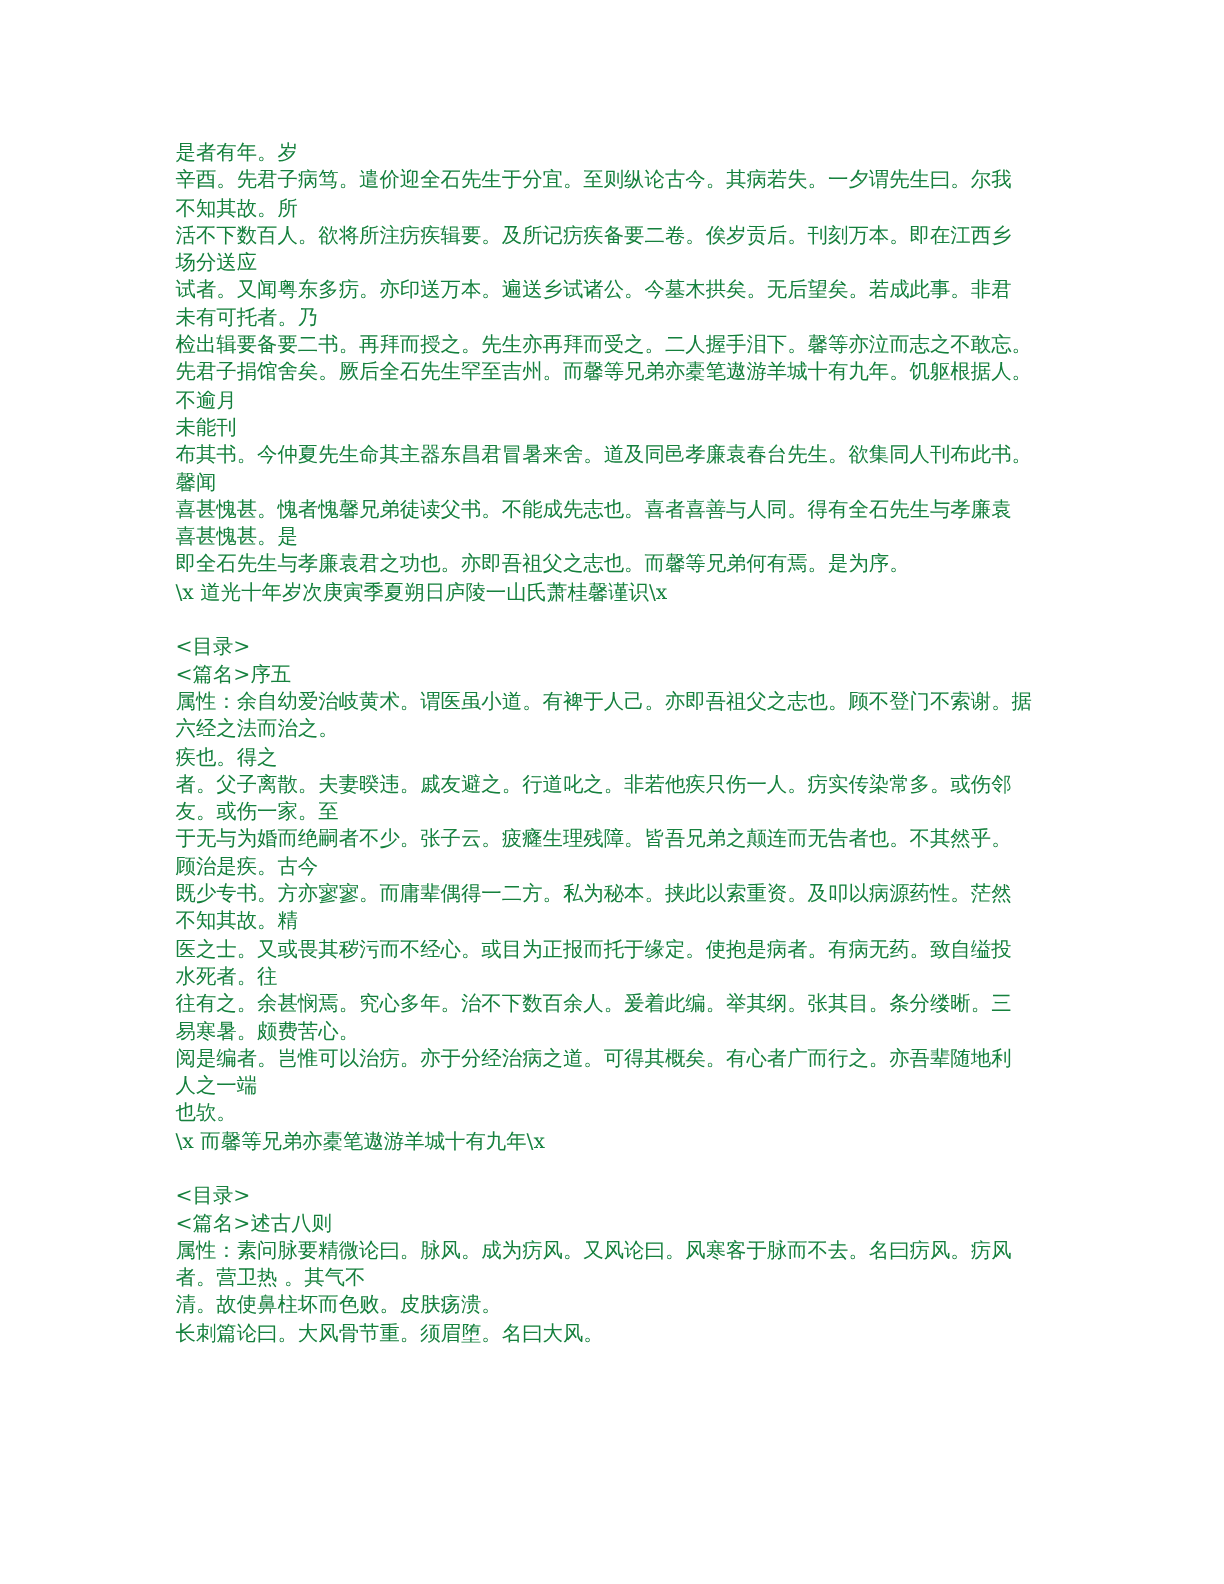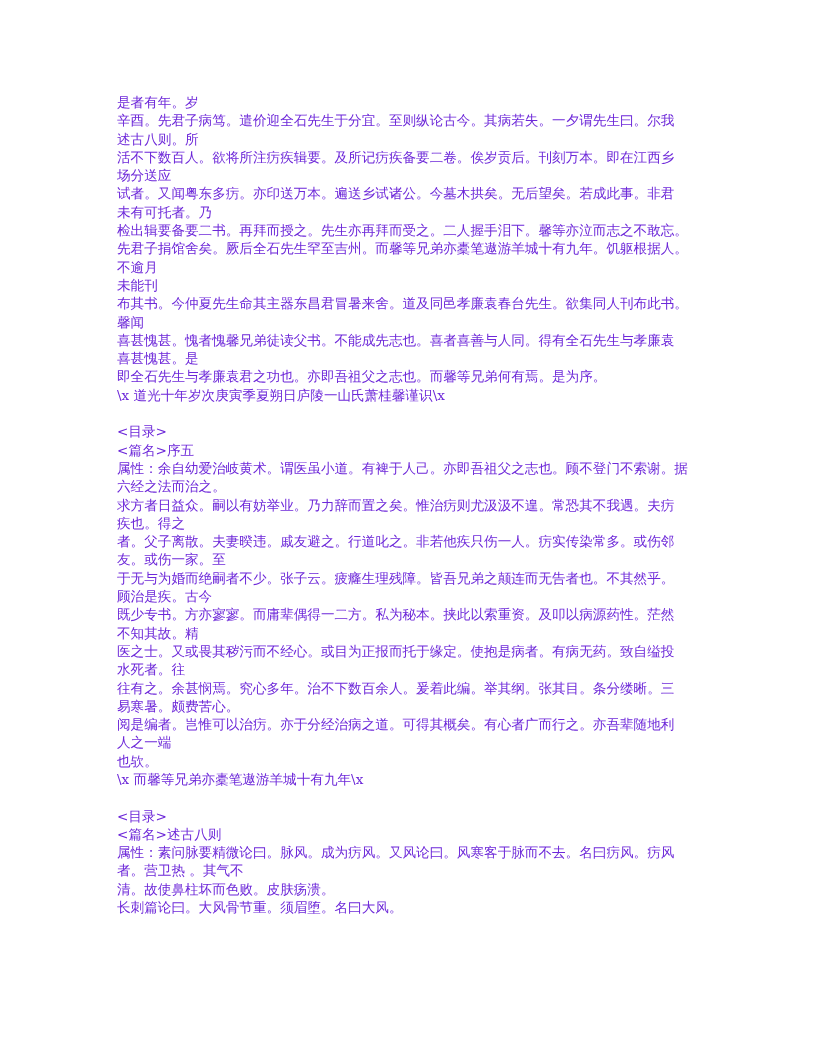--- a/index.html
+++ b/index.html
@@ -5,33 +5,33 @@
   html, body { margin: 0; padding: 0; background: #ffffff; }
   body { width: 816px; height: 1056px; position: relative; overflow: hidden; }
   .page {
     position: absolute;
     left: 117px;
     top: 93px;
     width: 600px;
     font-family: "DejaVu Serif", "Liberation Serif", serif;
     font-size: 13.6px;
     line-height: 18.3px;
-    color: #6d28d9;
+    color: #15803d;
   }
   .line { white-space: nowrap; height: 18.3px; }
   .blank { height: 18.3px; }
 </style>
 </head>
 <body>
 
 <div class="page">
   <div>
     <div class="line">是者有年。岁</div>
     <div class="line">辛酉。先君子病笃。遣价迎全石先生于分宜。至则纵论古今。其病若失。一夕谓先生曰。尔我</div>
-    <div class="line">述古八则。所</div>
+    <div class="line">不知其故。所</div>
     <div class="line">活不下数百人。欲将所注疠疾辑要。及所记疠疾备要二卷。俟岁贡后。刊刻万本。即在江西乡</div>
     <div class="line">场分送应</div>
     <div class="line">试者。又闻粤东多疠。亦印送万本。遍送乡试诸公。今墓木拱矣。无后望矣。若成此事。非君</div>
     <div class="line">未有可托者。乃</div>
     <div class="line">检出辑要备要二书。再拜而授之。先生亦再拜而受之。二人握手泪下。馨等亦泣而志之不敢忘。</div>
     <div class="line">先君子捐馆舍矣。厥后全石先生罕至吉州。而馨等兄弟亦橐笔遨游羊城十有九年。饥躯根据人。</div>
     <div class="line">不逾月</div>
     <div class="line">未能刊</div>
     <div class="line">布其书。今仲夏先生命其主器东昌君冒暑来舍。道及同邑孝廉袁春台先生。欲集同人刊布此书。</div>
     <div class="line">馨闻</div>
@@ -41,21 +41,20 @@
     <div class="line">\x 道光十年岁次庚寅季夏朔日庐陵一山氏萧桂馨谨识\x</div>
   </div>
 
   <div class="blank"></div>
 
   <div>
     <div class="line">&lt;目录&gt;</div>
     <div class="line">&lt;篇名&gt;序五</div>
     <div class="line">属性：余自幼爱治岐黄术。谓医虽小道。有裨于人己。亦即吾祖父之志也。顾不登门不索谢。据</div>
     <div class="line">六经之法而治之。</div>
-    <div class="line">求方者日益众。嗣以有妨举业。乃力辞而置之矣。惟治疠则尤汲汲不遑。常恐其不我遇。夫疠</div>
     <div class="line">疾也。得之</div>
     <div class="line">者。父子离散。夫妻暌违。戚友避之。行道叱之。非若他疾只伤一人。疠实传染常多。或伤邻</div>
     <div class="line">友。或伤一家。至</div>
     <div class="line">于无与为婚而绝嗣者不少。张子云。疲癃生理残障。皆吾兄弟之颠连而无告者也。不其然乎。</div>
     <div class="line">顾治是疾。古今</div>
     <div class="line">既少专书。方亦寥寥。而庸辈偶得一二方。私为秘本。挟此以索重资。及叩以病源药性。茫然</div>
     <div class="line">不知其故。精</div>
     <div class="line">医之士。又或畏其秽污而不经心。或目为正报而托于缘定。使抱是病者。有病无药。致自缢投</div>
     <div class="line">水死者。往</div>
     <div class="line">往有之。余甚悯焉。究心多年。治不下数百余人。爰着此编。举其纲。张其目。条分缕晰。三</div>

